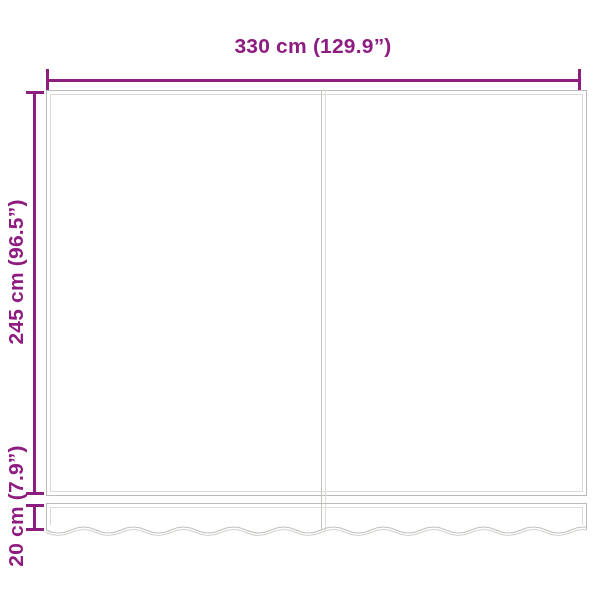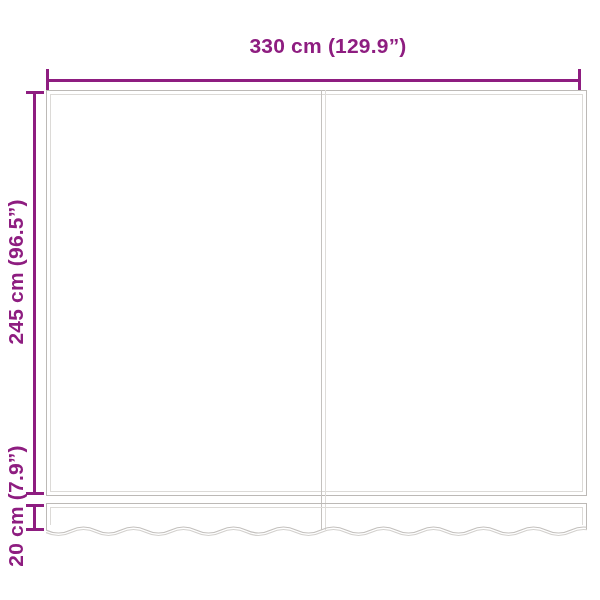--- a/index.html
+++ b/index.html
@@ -84,21 +84,21 @@
     left: 46px;
     top: 503px;
   }
 </style>
 </head>
 <body>
 
 <div class="canvas">
 
   <div>
-    <div class="dim-label" style="left:328px; top:46px;text-align:center;">330 cm (129.9”)</div>
+    <div class="dim-label" style="left:313px; top:46px;text-align:center;">330 cm (129.9”)</div>
     <div class="dim" style="left:46px; top:79px; width:535px; height:3px;"></div>
     <div class="dim" style="left:46px; top:69px; width:3px; height:22px;"></div>
     <div class="dim" style="left:578px; top:69px; width:3px; height:22px;"></div>
   </div>
 
   <div>
     <div class="dim-label vertical" style="left:16px; top:272px;">245 cm (96.5”)</div>
     <div class="dim" style="left:33px; top:91px; width:3px; height:404px;"></div>
     <div class="dim" style="left:26px; top:91px; width:18px; height:3px;"></div>
     <div class="dim" style="left:26px; top:492px; width:18px; height:3px;"></div>

